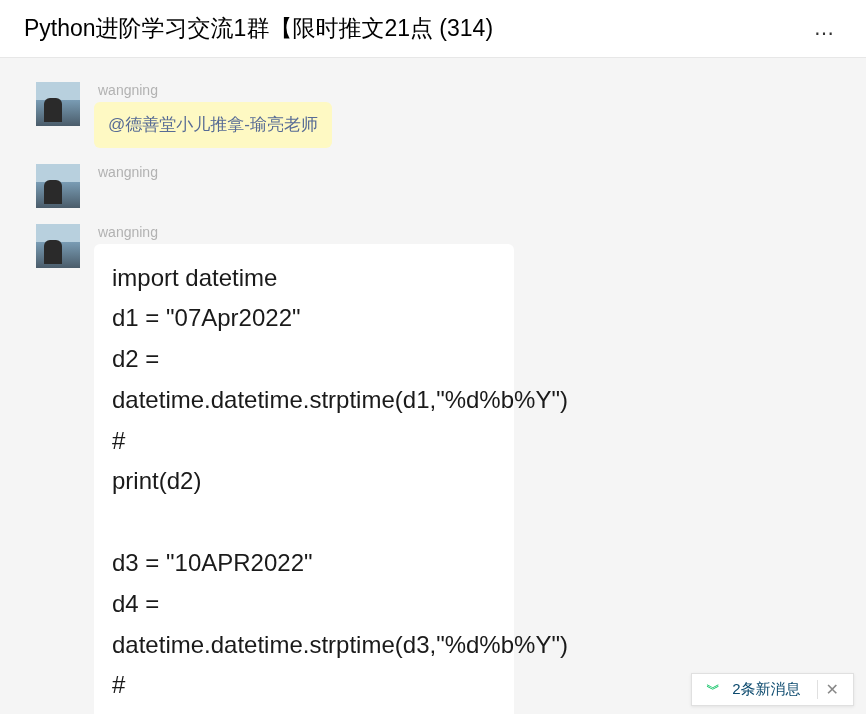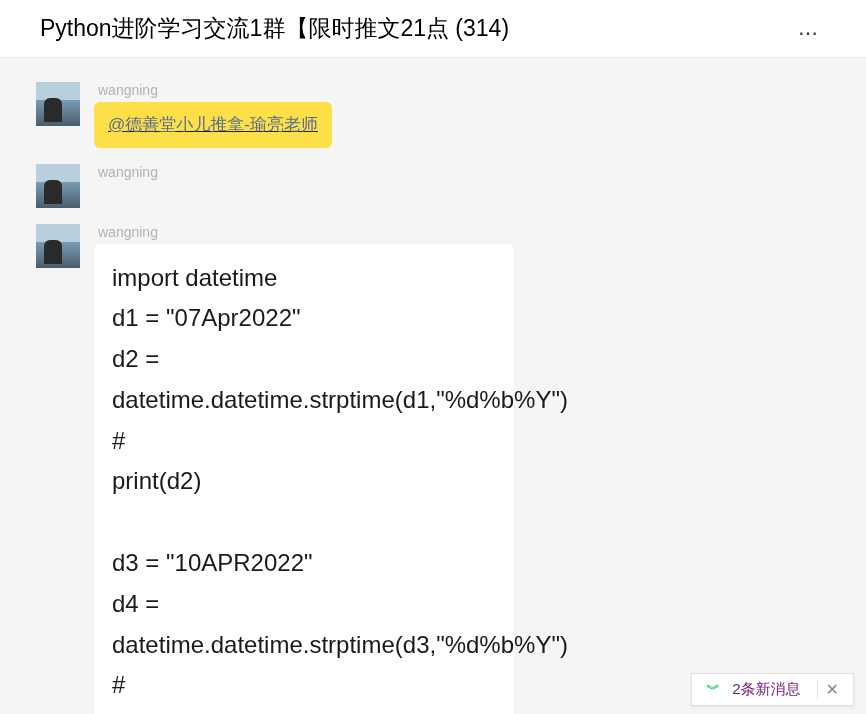--- a/index.html
+++ b/index.html
@@ -10,21 +10,21 @@
     body {
       font-family: "Microsoft YaHei", "PingFang SC", -apple-system, sans-serif;
       background: #f5f5f5;
       width: 866px;
       height: 714px;
       overflow: hidden;
       position: relative;
     }
     .header {
       background: #fff;
-      padding: 12px 40px;
+      padding: 12px 24px;
       border-bottom: 1px solid #e7e7e7;
       display: flex;
       align-items: center;
       justify-content: space-between;
       height: 58px;
     }
     .header-title {
       font-size: 23px;
       color: #000;
       font-weight: 400;
@@ -78,29 +78,28 @@
       flex-direction: column;
       gap: 4px;
       max-width: 520px;
     }
     .username {
       color: #b2b2b2;
       font-size: 14px;
       margin-left: 4px;
     }
     .bubble {
-      background: #fde047;
+      background: #fef9c3;
       border-radius: 6px;
       padding: 10px 14px;
       font-size: 17px;
       color: #1a1a1a;
       line-height: 1.5;
       display: inline-block;
       width: fit-content;
-      text-decoration: underline;
     }
     .mention {
       color: #576b95;
     }
     .code-bubble {
       background: #fff;
       border-radius: 6px;
       padding: 14px 18px;
       font-size: 24px;
       color: #1a1a1a;
@@ -154,21 +153,21 @@
       align-items: center;
       gap: 12px;
       font-size: 15px;
       box-shadow: 0 1px 3px rgba(0,0,0,0.08);
     }
     .notif-arrow {
       color: #07c160;
       font-size: 14px;
     }
     .notif-text {
-      color: #701a75;
+      color: #0c4a6e;
     }
     .notif-close {
       color: #888;
       font-size: 16px;
       padding-left: 8px;
       border-left: 1px solid #e0e0e0;
       margin-left: 4px;
       cursor: pointer;
     }
     .watermark {

